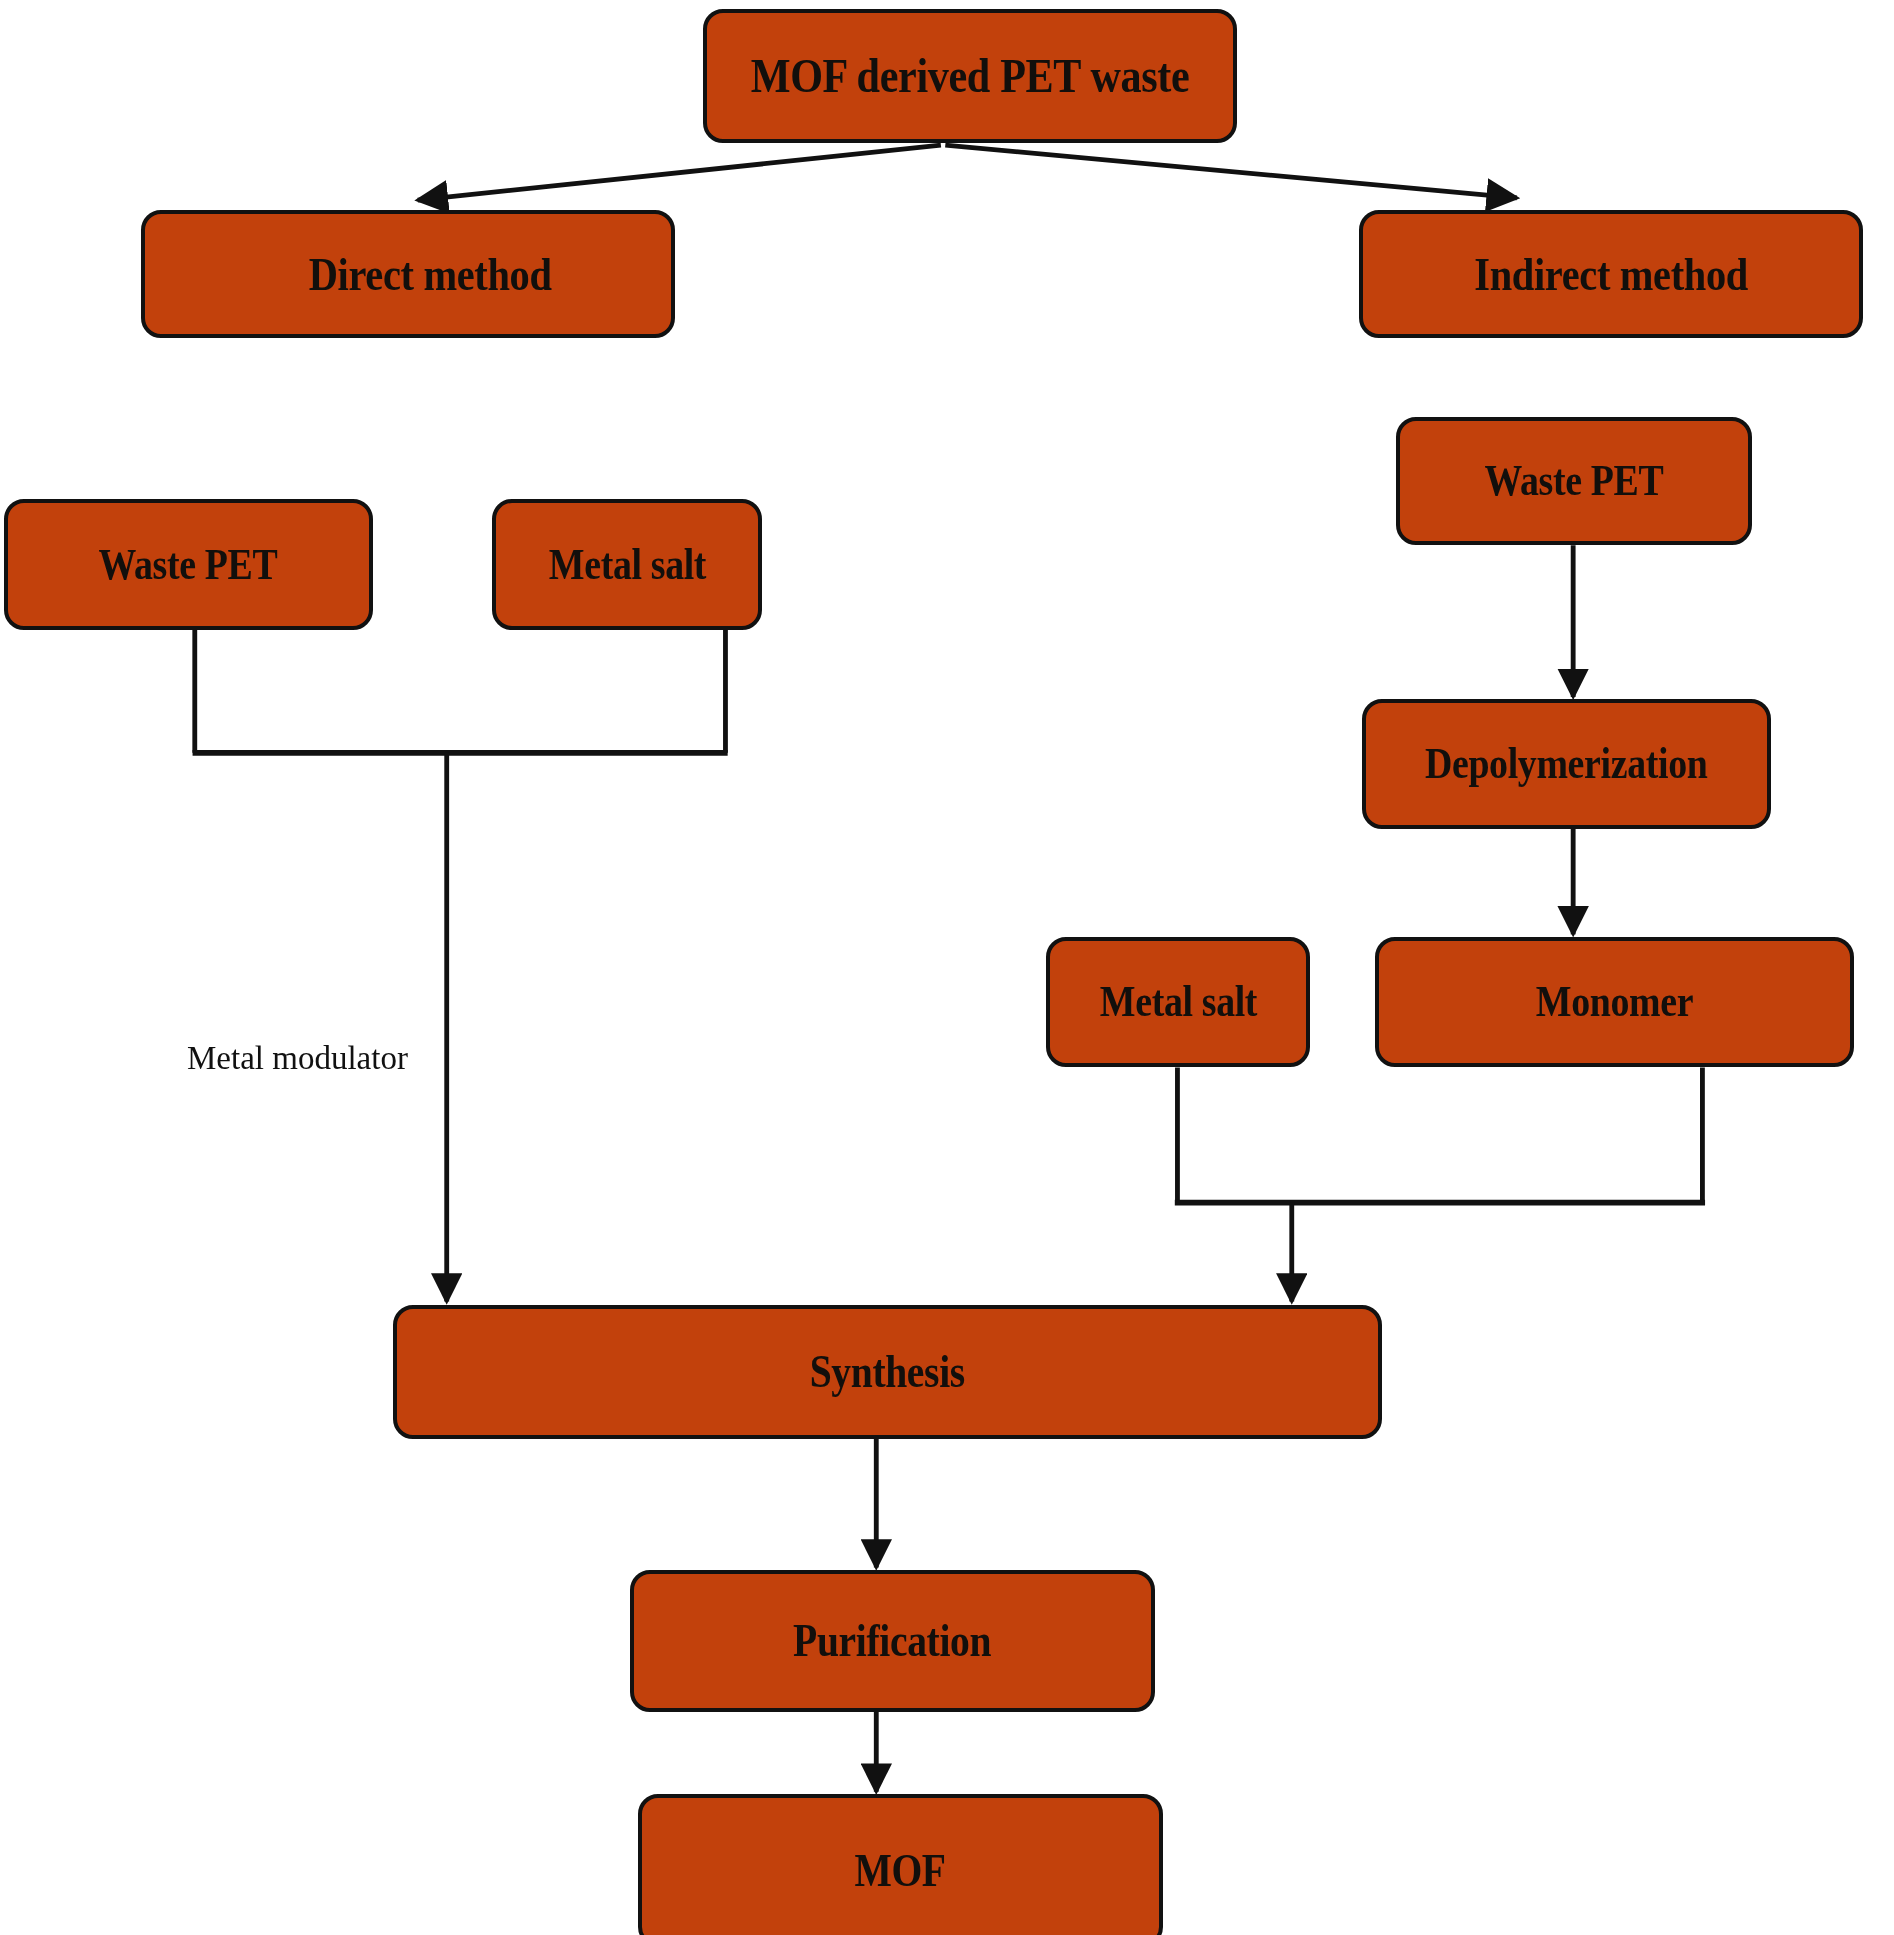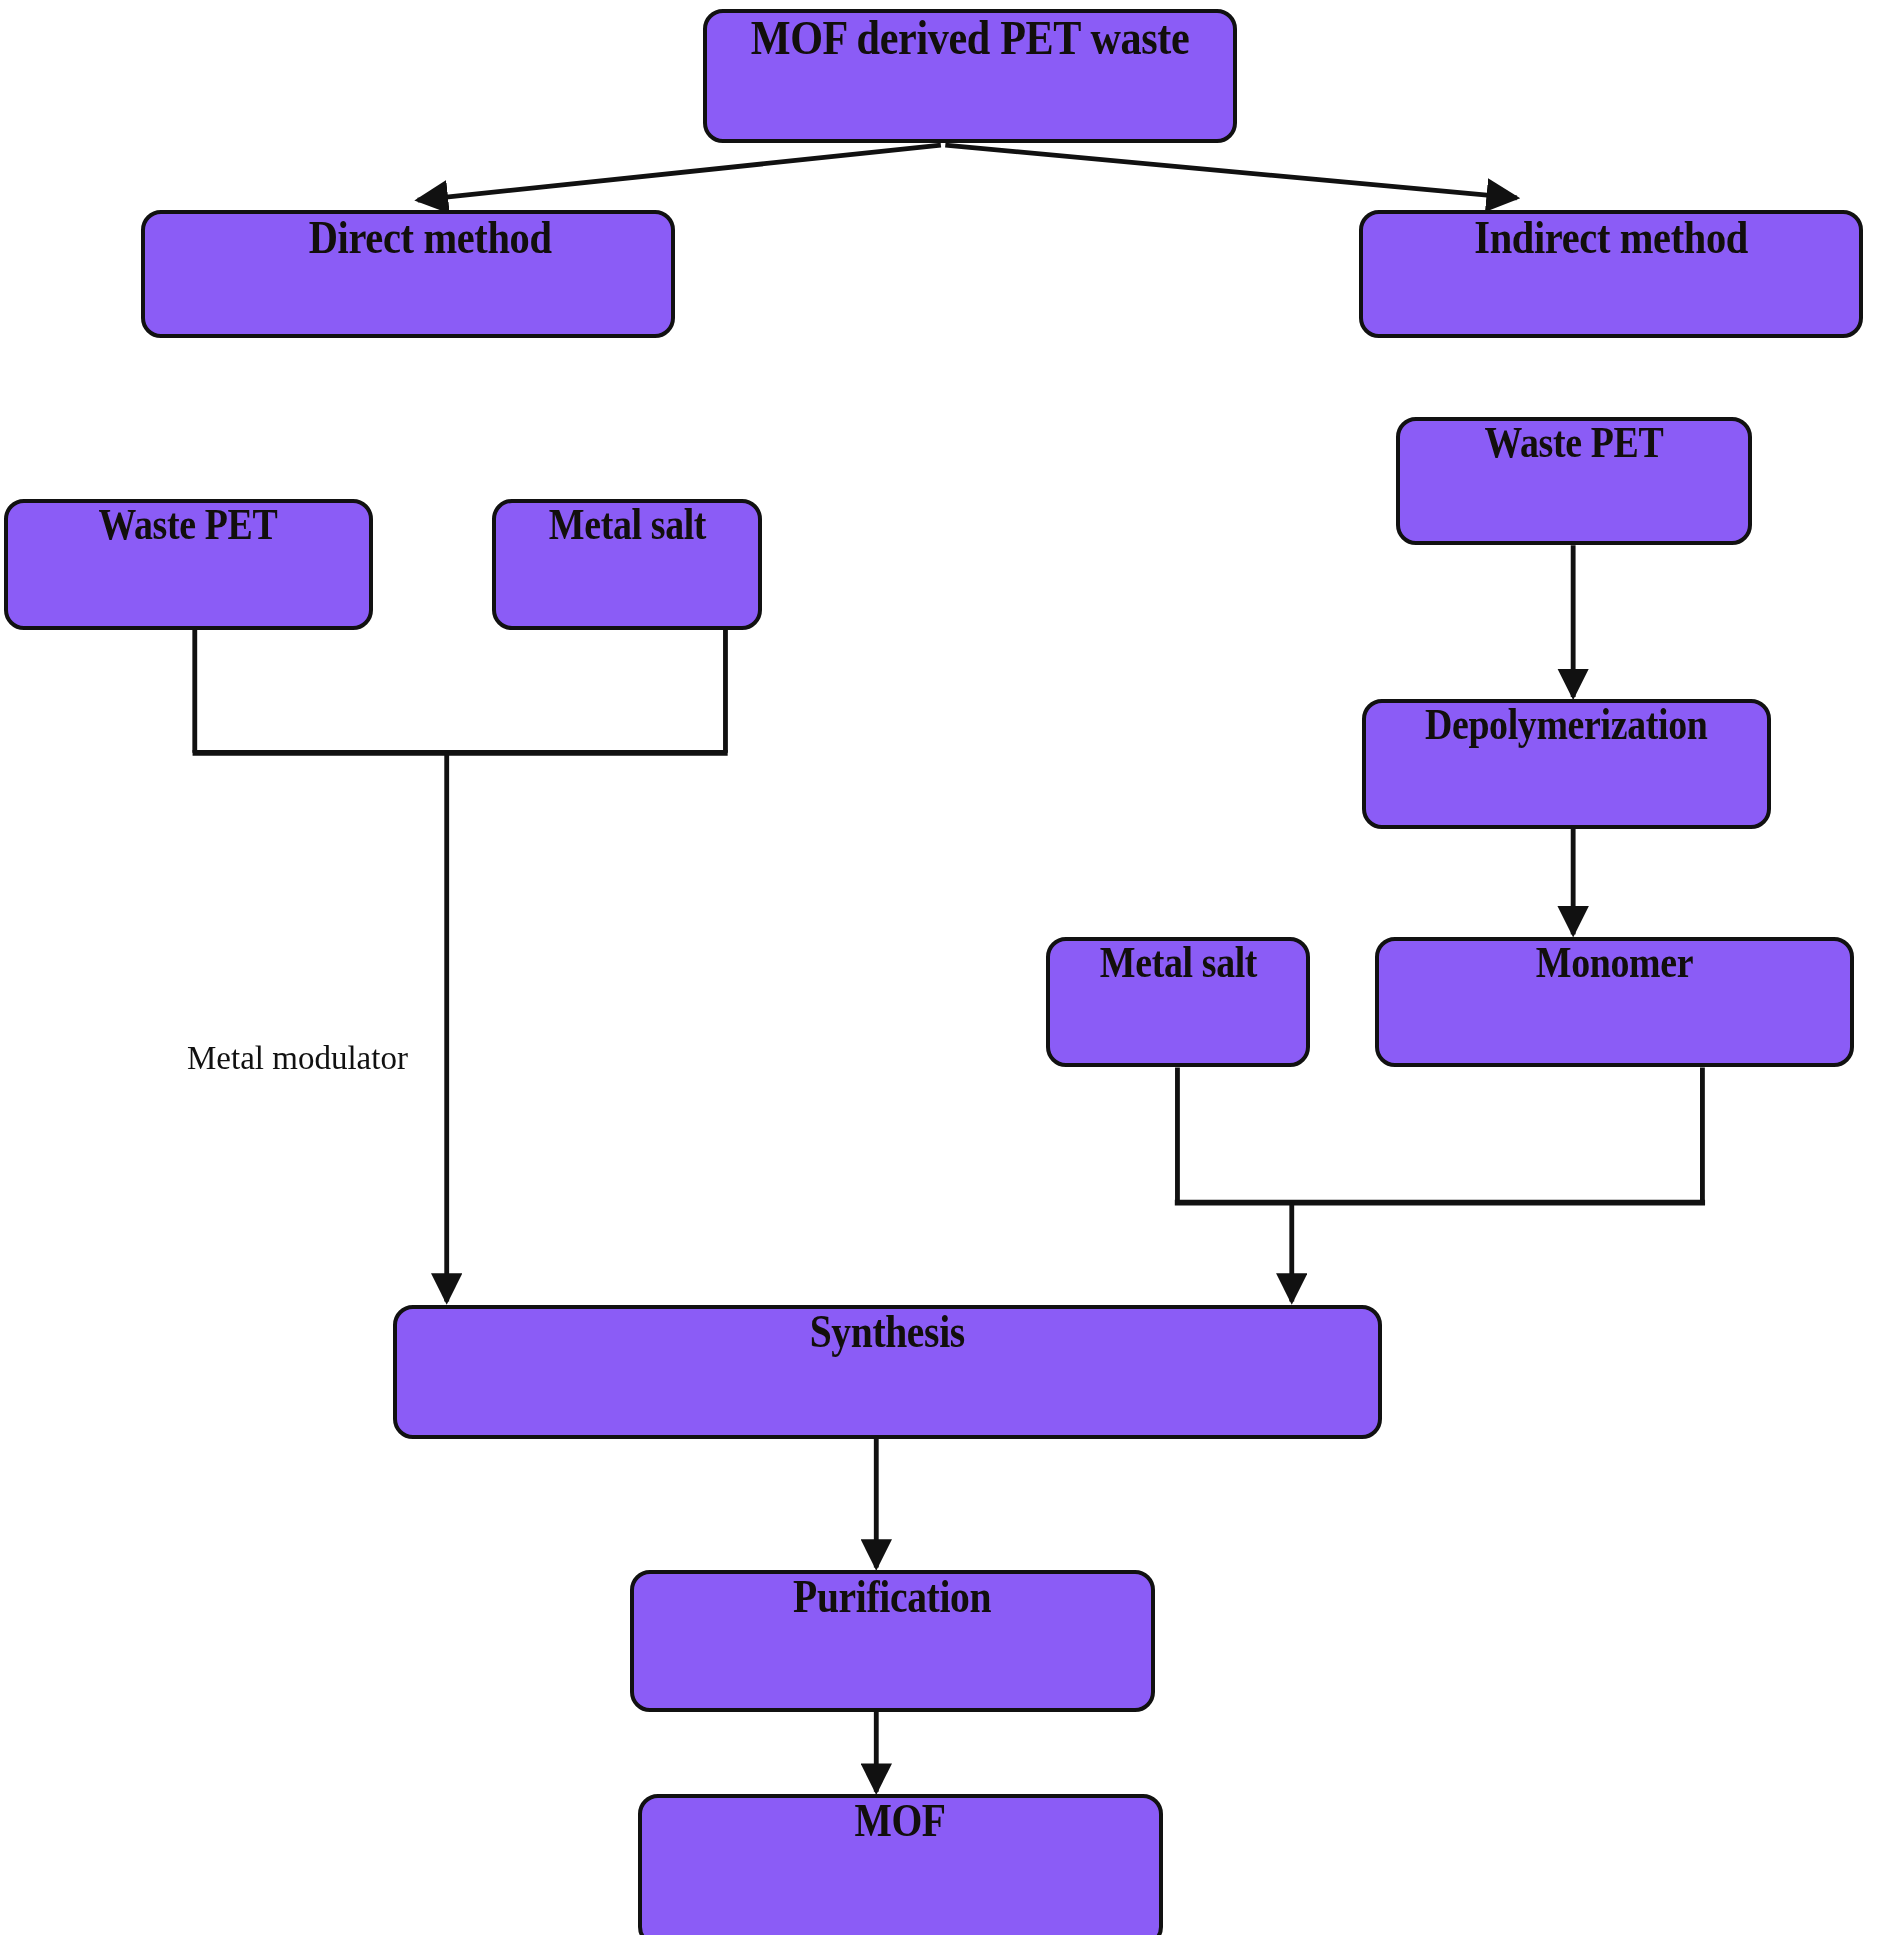--- a/index.html
+++ b/index.html
@@ -6,25 +6,25 @@
   #stage{
     position:relative;
     width:1895px;height:1936px;
     background:#ffffff;
     overflow:hidden;
     font-family:"Liberation Serif","DejaVu Serif",serif;
   }
   .node{
     position:absolute;
     box-sizing:border-box;
-    background:#8b5cf6;
+    background:#c2410c;
     border:4px solid #111111;
     border-radius:20px;
     display:flex;
-    align-items:flex-start;
+    align-items:center;
     justify-content:center;
   }
   .node .lbl{
     font-weight:bold;
     color:#120f0c;
     letter-spacing:-0.4px;
     transform:scaleX(.86);
     white-space:nowrap;
     line-height:1;
   }

